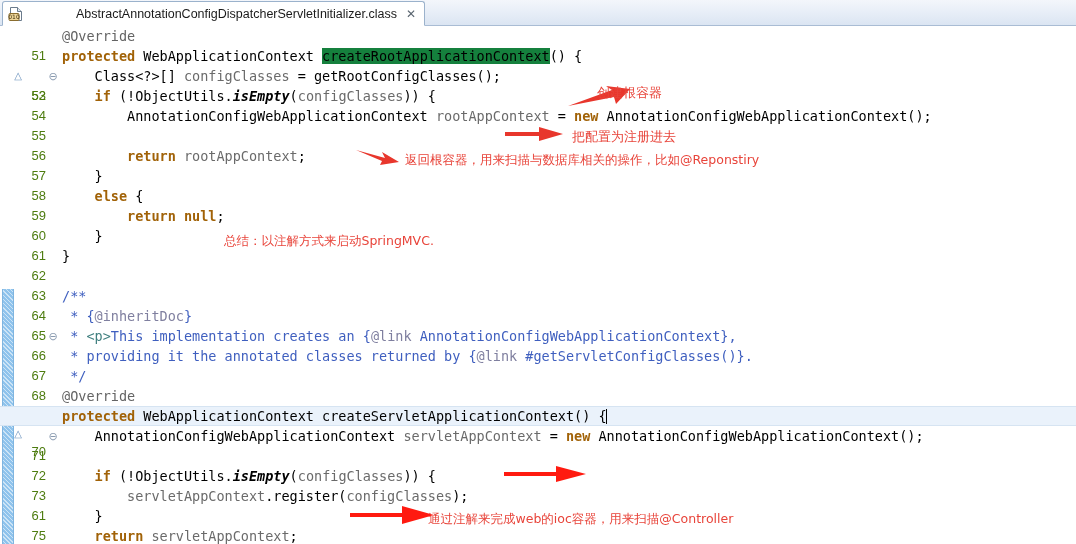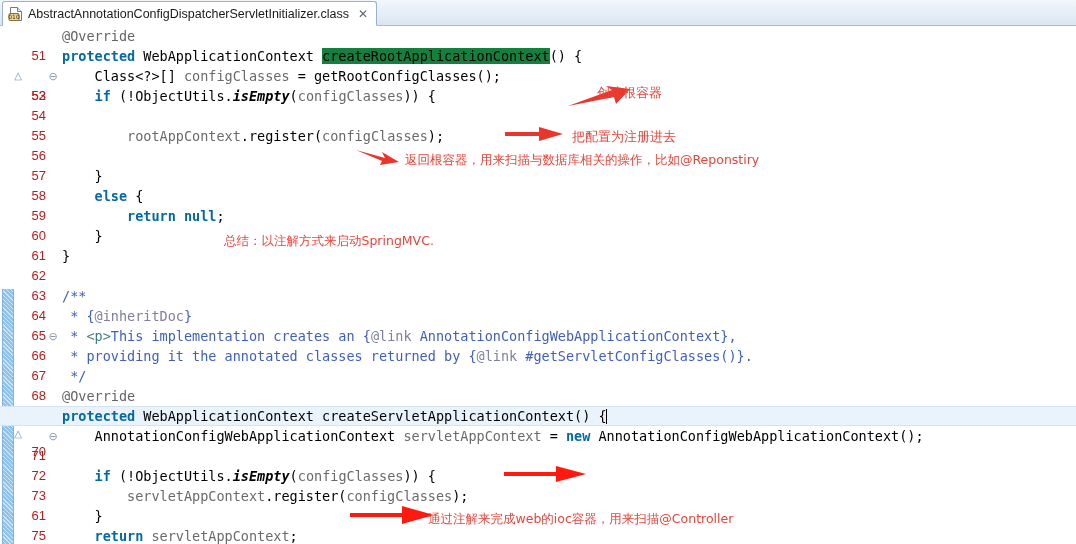--- a/index.html
+++ b/index.html
@@ -37,20 +37,21 @@
     border-bottom: 1px solid #ffffff;
     border-radius: 3px 3px 0 0;
     box-sizing: border-box;
   }
   #tab .tab-label {
     font-family: "Liberation Sans", sans-serif;
     font-size: 12.5px;
     color: #1a1a1a;
     white-space: nowrap;
     padding: 0 7px 0 4px;
+    margin-left: 48px;
   }
   .classfile-icon {
     width: 16px; height: 16px;
     position: relative;
     flex: 0 0 16px;
   }
   .close-x {
     font-family: "Liberation Sans", sans-serif;
     font-size: 12px;
     color: #5a6570;
@@ -105,21 +106,21 @@
     border-top: 1px solid #d6e4f2;
     border-bottom: 1px solid #d6e4f2;
     height: 18px;
     line-height: 18px;
   }
   .lnum {
     position: absolute;
     left: 0;
     width: 46px;
     text-align: right;
-    color: #b91c1c;
+    color: #4d7c0f;
     font-family: "Liberation Sans", sans-serif;
     font-size: 13px;
   }
   .fold {
     position: absolute;
     left: 47px;
     width: 12px;
     text-align: center;
     color: #8a9bb0;
     font-family: "Liberation Sans", sans-serif;
@@ -134,21 +135,21 @@
     font-family: "Liberation Sans", sans-serif;
     font-size: 10px;
   }
   .code {
     position: absolute;
     left: 62px;
     top: 0;
   }
 
   
-  .kw   { color: #0369a1; font-weight: bold; }
+  .kw   { color: #a16207; font-weight: bold; }
   .ann  { color: #646464; }
   .stat { color: #000000; font-style: italic; font-weight: bold; }
   .lvar { color: #6a6a6a; }
   .doc  { color: #3f5fbf; }
   .doctag { color: #7f7f9f; font-weight: normal; }
   .dochtml { color: #3f7f7f; }
   .sel  { background: #15803d; }
   .caret {
     display: inline-block;
     width: 0;
@@ -218,29 +219,30 @@
       <span class="code">    Class&lt;?&gt;[] <span class="lvar">configClasses</span> = getRootConfigClasses();</span>
     </div>
 
     <div class="line">
       <span class="lnum">54</span>
       <span class="code">    <span class="kw">if</span> (!ObjectUtils.<span class="stat">isEmpty</span>(<span class="lvar">configClasses</span>)) {</span>
     </div>
 
     <div class="line">
       <span class="lnum">55</span>
+      <span class="code">        AnnotationConfigWebApplicationContext <span class="lvar">rootAppContext</span> = <span class="kw">new</span> AnnotationConfigWebApplicationContext();</span>
     </div>
 
     <div class="line">
       <span class="lnum">56</span>
-      <span class="code">        <span class="lvar">rootAppContext</span>.register(<span class="lvar">configClasses</span>);</span>
     </div>
 
     <div class="line">
       <span class="lnum">57</span>
+      <span class="code">        <span class="kw">return</span> <span class="lvar">rootAppContext</span>;</span>
     </div>
 
     <div class="line">
       <span class="lnum">58</span>
       <span class="code">    }</span>
     </div>
 
     <div class="line">
       <span class="lnum">59</span>
       <span class="code">    <span class="kw">else</span> {</span>

